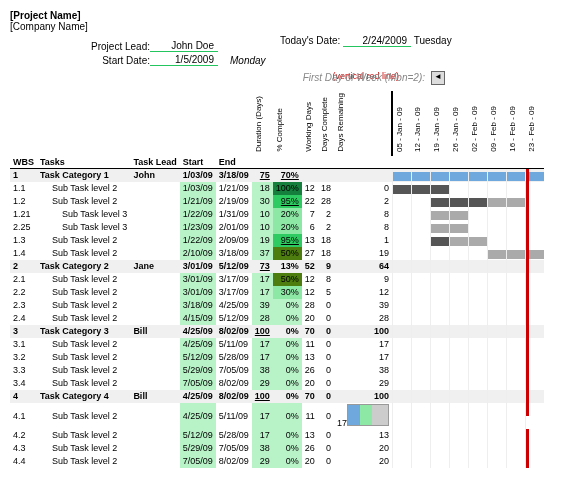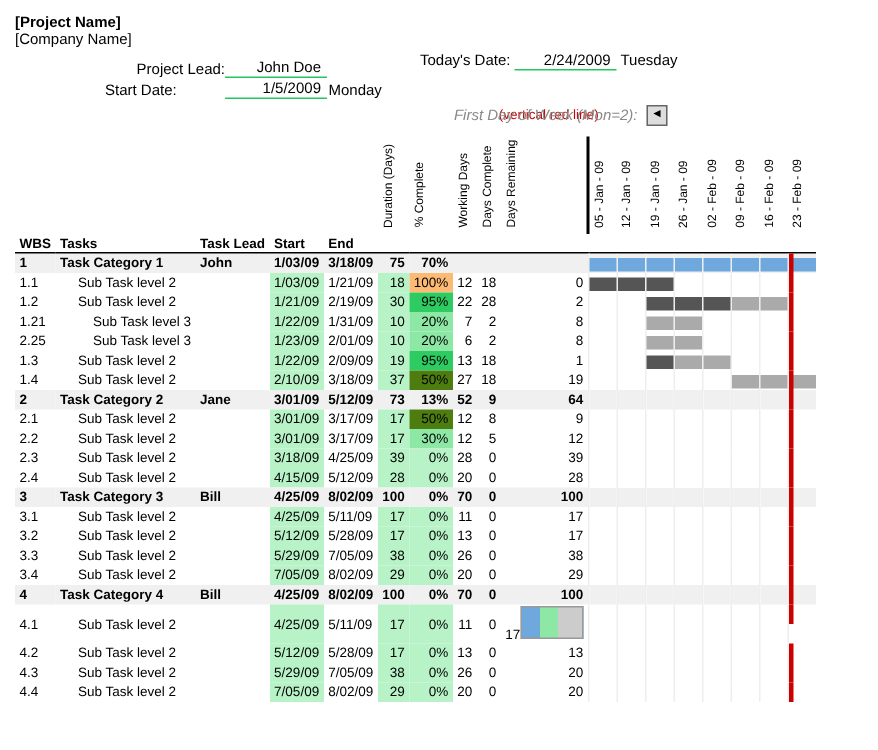--- a/index.html
+++ b/index.html
@@ -22,22 +22,22 @@
 table { border-collapse: collapse; font-size: 9px; }
 th, td { padding: 1px 3px; text-align: left; white-space: nowrap; }
 .col-head th { font-weight: bold; border-bottom: 1px solid #000; }
 .rotate-head th { height: 60px; vertical-align: bottom; padding: 0; }
 .rotate-head th span { writing-mode: vertical-rl; transform: rotate(180deg); display: inline-block; padding: 2px; font-size: 8px; font-weight: normal; }
 .cat-row { font-weight: bold; }
 .cat-row td { background: #f0f0f0; }
 .green0 { background: #b8f2c7; }
 .green1 { background: #8de8a6; }
 .green2 { background: #4d7c0f; }
-.green3 { background: #2dcb61; }
-.green-dark { background: #fdba74; color: #000; }
+.green3 { background: #2dcb61; text-decoration: underline; }
+.green-dark { background: #15803d; color: #000; }
 .num { text-align: right; }
 .gantt-cell { border-left: 1px solid #eee; padding: 0; height: 13px; position: relative; min-width: 18px; }
 .bar-blue { background: #6fa8dc; height: 9px; margin-top: 2px; }
 .bar-dark { background: #555; height: 9px; margin-top: 2px; }
 .bar-gray { background: #aaa; height: 9px; margin-top: 2px; }
 .red-line { background: #c00; width: 3px; height: 13px; position: absolute; left: 0; top: 0; }
 .scroll-arrow { width: 12px; height: 12px; border: 1px solid #666; display: inline-block; text-align: center; line-height: 10px; font-size: 8px; background: #ddd; }
 .top-section { position: relative; height: 75px; }
 td.indent1 { padding-left: 15px; }
 td.indent2 { padding-left: 25px; }
@@ -54,23 +54,23 @@
     <span class="underlined">2/24/2009</span>
     <span>Tuesday</span>
     <div class="red-note" style="text-align:center;margin-top:24px;">(vertical red line)</div>
   </div>
   <div class="form-area">
     <div class="header-row">
       <span style="width:80px;text-align:right;">Project Lead:</span>
       <span class="underlined">John Doe</span>
     </div>
     <div class="header-row">
-      <span style="width:80px;text-align:left;">Start Date:</span>
+      <span style="width:80px;text-align:right;">Start Date:</span>
       <span class="underlined">1/5/2009</span>
-      <span style="margin-left:1px;">Monday</span>
+      <span style="margin-left:12px;font-style:italic;">Monday</span>
     </div>
   </div>
   <div style="position:absolute; right:150px; top:62px;" class="italic-note">First Day of Week (Mon=2):</div>
   <div style="position:absolute; right:130px; top:60px;">
     <span class="scroll-arrow">◄</span>
   </div>
 </div>
 
 <div class="table-wrap">
 <table>

